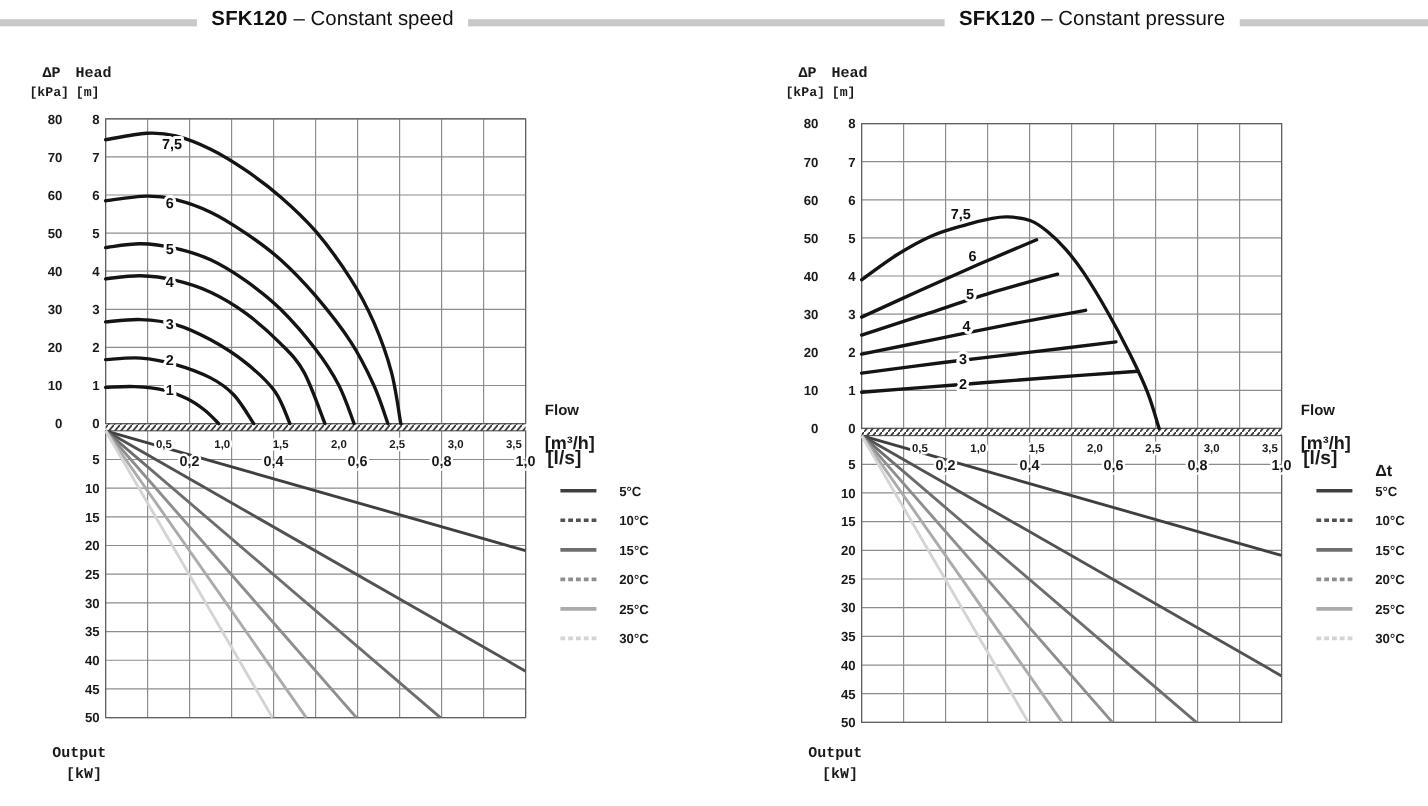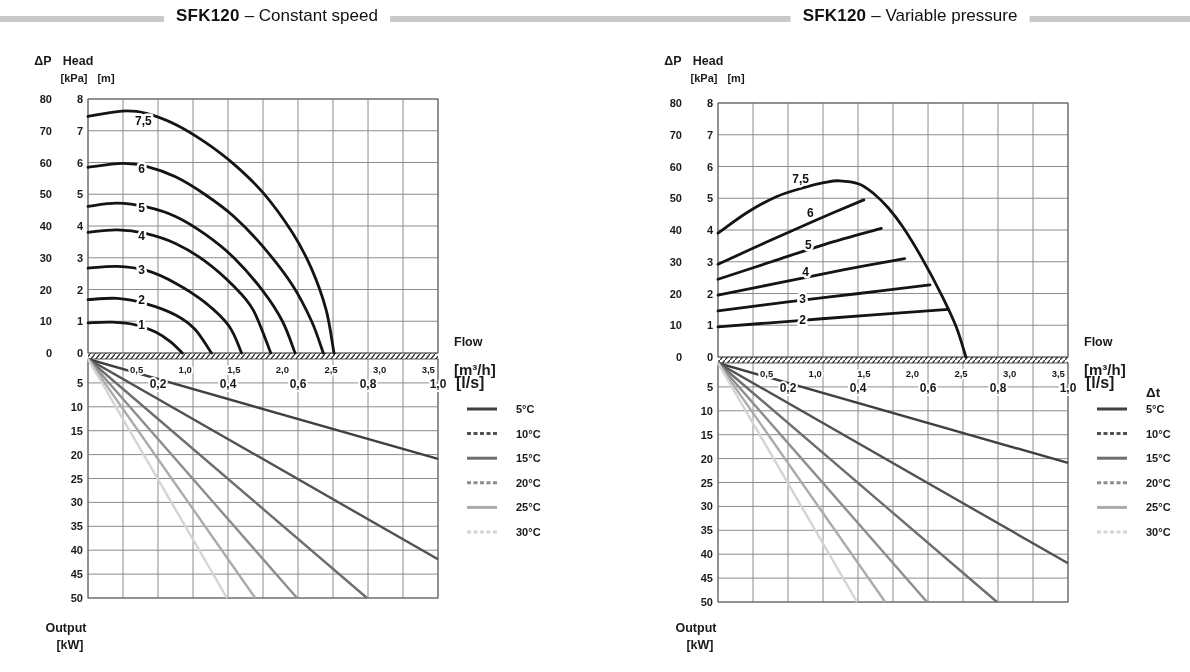--- a/index.html
+++ b/index.html
@@ -4,22 +4,22 @@
 <style>
   html,body{margin:0;padding:0;background:#fff;}
   .stage{position:relative;width:1190px;height:672px;background:#ffffff;overflow:hidden;
          font-family:"Liberation Sans",sans-serif;color:#1a1a1a;}
   .divider{position:absolute;left:0;right:0;top:16px;height:6px;background:#c9c9c9;}
   .chart-title{position:absolute;top:6px;transform:translateX(-50%);background:#fff;
          padding:0 12px;font-size:17px;white-space:nowrap;color:#111;}
   .chart-title .model{font-weight:700;letter-spacing:.2px;}
   .chart-title .mode{font-weight:400;margin-left:5px;}
   .lbl{position:absolute;font-weight:700;font-size:12.5px;white-space:nowrap;line-height:1;}
-  .lbl.center{transform:translateX(-50%);}
-  .lbl.unit{font-size:11px;margin-left:33px;}
+  .lbl.center{transform:translateX(-50%);font-family:Liberation Mono, monospace;}
+  .lbl.unit{font-size:11px;}
   .lbl.small{font-size:15px;}
   .lbl.ls{font-size:16px;}
   svg text{font-family:"Liberation Sans",sans-serif;}
   .tick{font-size:11px;font-weight:700;fill:#1a1a1a;}
   .tick-xs{font-size:9.5px;font-weight:700;fill:#1a1a1a;}
   .tick-ls{font-size:12px;font-weight:700;fill:#1a1a1a;}
   .halo{paint-order:stroke;stroke:#ffffff;stroke-width:4px;stroke-linejoin:round;}
   .curve-label{font-size:12px;font-weight:700;fill:#111;paint-order:stroke;stroke:#ffffff;
          stroke-width:5px;stroke-linejoin:round;}
   .legend-text{font-size:11px;font-weight:700;fill:#1a1a1a;}
@@ -28,21 +28,21 @@
 </head>
 <body>
 
 <div class="stage">
   <div class="divider"></div>
 
   <div class="chart-title" style="left:277px">
     <span class="model">SFK120</span><span class="mode">– Constant speed</span>
   </div>
   <div class="chart-title" style="left:910px">
-    <span class="model">SFK120</span><span class="mode">– Variable pressure</span>
+    <span class="model">SFK120</span><span class="mode">– Constant pressure</span>
   </div>
 
   <div>
     <div class="lbl center" style="left:43px;top:55px">ΔP</div>
     <div class="lbl center" style="left:78px;top:55px">Head</div>
     <div class="lbl center unit" style="left:41px;top:73px">[kPa]</div>
     <div class="lbl center unit" style="left:73px;top:73px">[m]</div>
     <div class="lbl" style="left:454px;top:336px">Flow</div>
     <div class="lbl small" style="left:454px;top:362px">[m³/h]</div>
     <div class="lbl ls" style="left:456px;top:375px">[l/s]</div>

